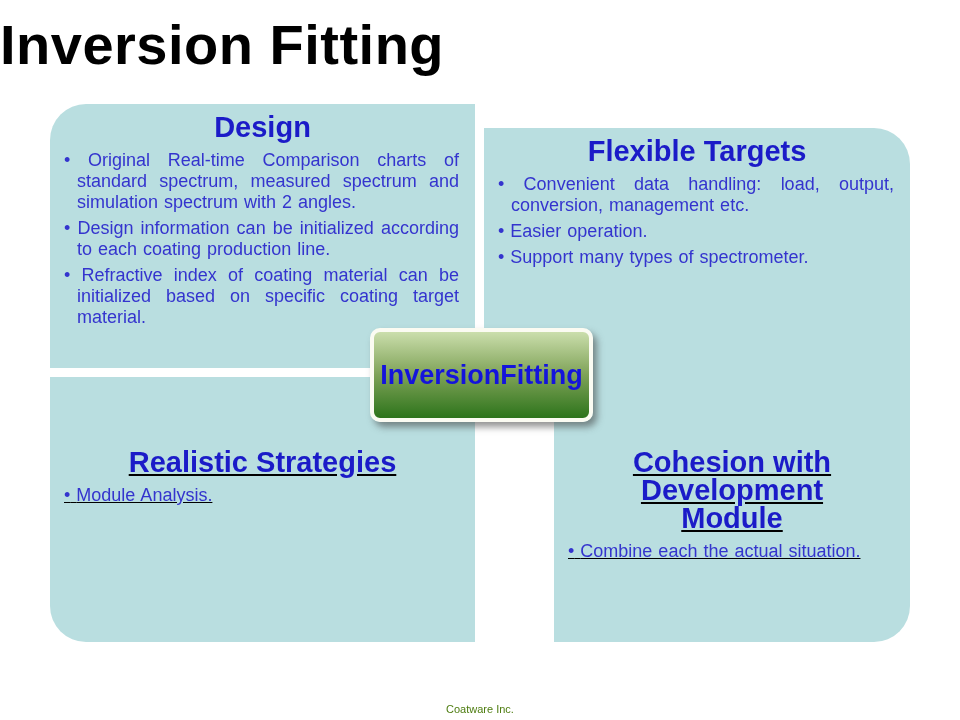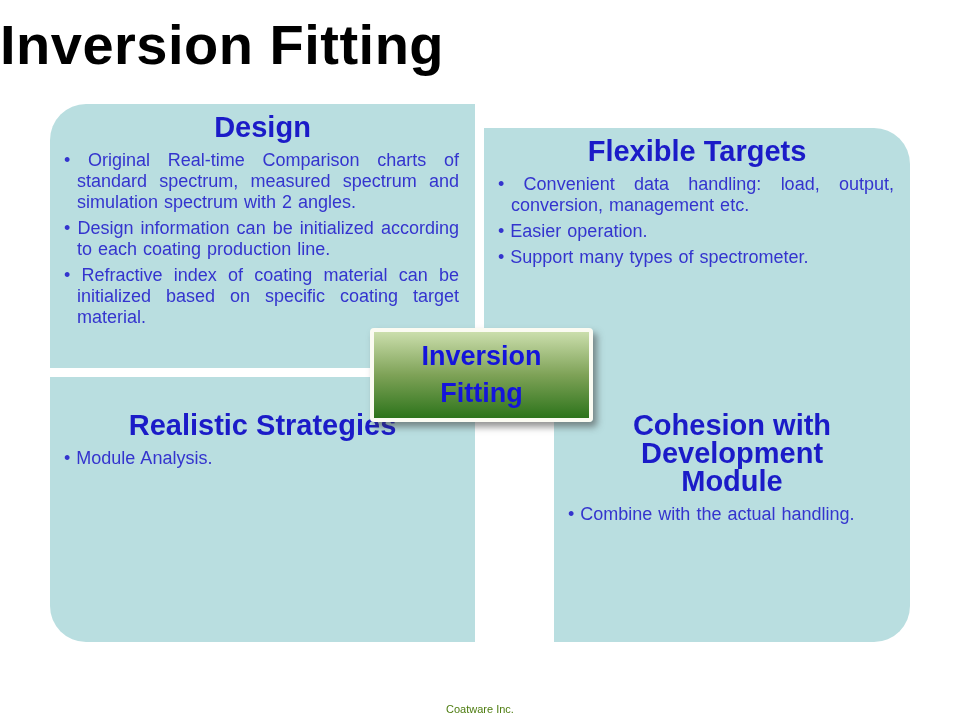--- a/index.html
+++ b/index.html
@@ -37,21 +37,21 @@
     position: absolute;
     background: #B9DEE0;
     box-sizing: border-box;
   }
   .q-tl { left: 0;   top: 0;    width: 425px; height: 264px; border-top-left-radius: 36px; }
   .q-tr { right: 0;  top: 0;    width: 426px; height: 264px; border-top-right-radius: 36px; margin-top: 24px; }
   .q-bl { left: 0;   bottom: 0; width: 425px; height: 265px; border-bottom-left-radius: 36px; }
   .q-br { right: 0;  bottom: 0; width: 356px; height: 265px; border-bottom-right-radius: 36px; }
 
   .q-tl, .q-tr { padding-top: 9px; }
-  .q-bl, .q-br { padding-top: 34px; }
+  .q-bl, .q-br { padding-top: 71px; text-decoration: underline; }
 
   .q-heading {
     text-align: center;
     font-size: 29px;
     font-weight: bold;
     color: #1B1BC8;
     line-height: 28px;
     padding: 0 30px;
   }
   .q-body {
@@ -71,25 +71,25 @@
   .bullet .marker { color: #3434CE; }
 
   
   .center-badge {
     position: absolute;
     left: 370px;
     top: 328px;
     width: 215px;
     height: 86px;
     border: 4px solid #FBFBF2;
-    border-radius: 4px;
+    border-radius: 10px;
     background: linear-gradient(to bottom, #CBDEAC 0%, #7EA257 50%, #2D741B 100%);
     box-shadow: 4px 5px 7px rgba(60, 60, 60, 0.55);
     display: flex;
-    flex-direction: column;
+    flex-direction: row;
     align-items: center;
     justify-content: center;
   }
   .badge-line {
     font-size: 27px;
     font-weight: bold;
     color: #1414DC;
     line-height: 37px;
   }
 
@@ -135,21 +135,21 @@
     <div class="quadrant q-bl">
       <div class="q-heading">Realistic Strategies</div>
       <div class="q-body">
         <p class="bullet"><span class="marker">•</span> <span>Module Analysis.</span></p>
       </div>
     </div>
 
     <div class="quadrant q-br">
       <div class="q-heading" style="padding:0 75px;">Cohesion with Development Module</div>
       <div class="q-body">
-        <p class="bullet"><span class="marker">•</span> <span>Combine with the actual handling.</span></p>
+        <p class="bullet"><span class="marker">•</span> <span>Combine each the actual situation.</span></p>
       </div>
     </div>
 
   </div>
 
   <div class="center-badge">
     <div class="badge-line">Inversion</div>
     <div class="badge-line">Fitting</div>
   </div>
 

